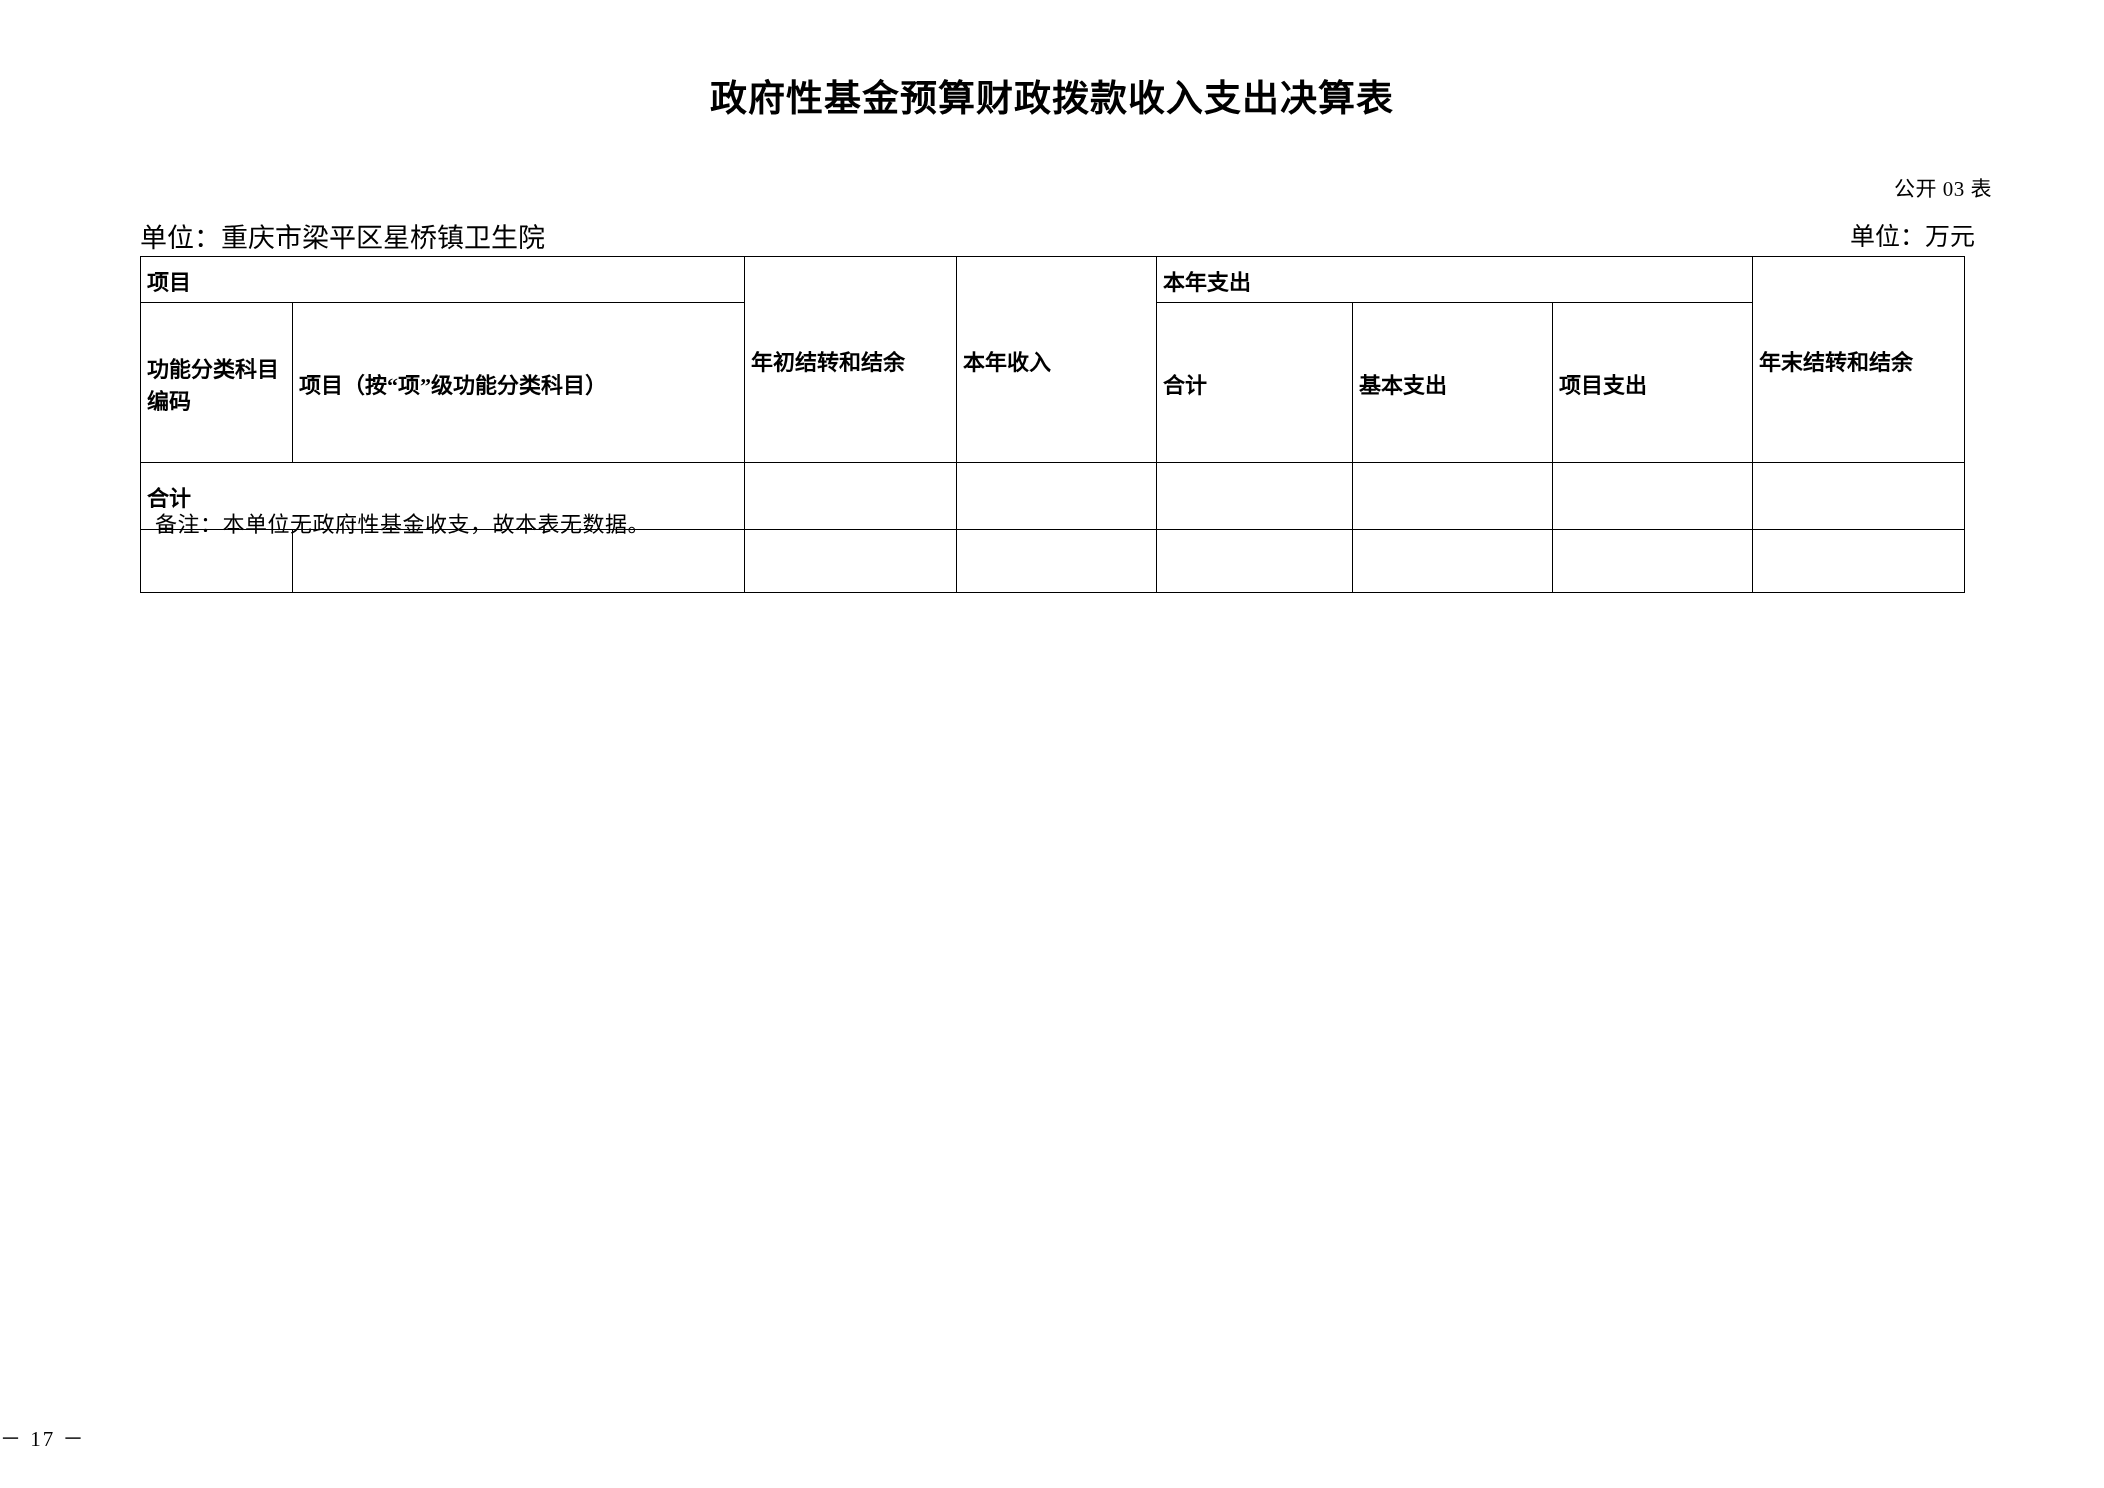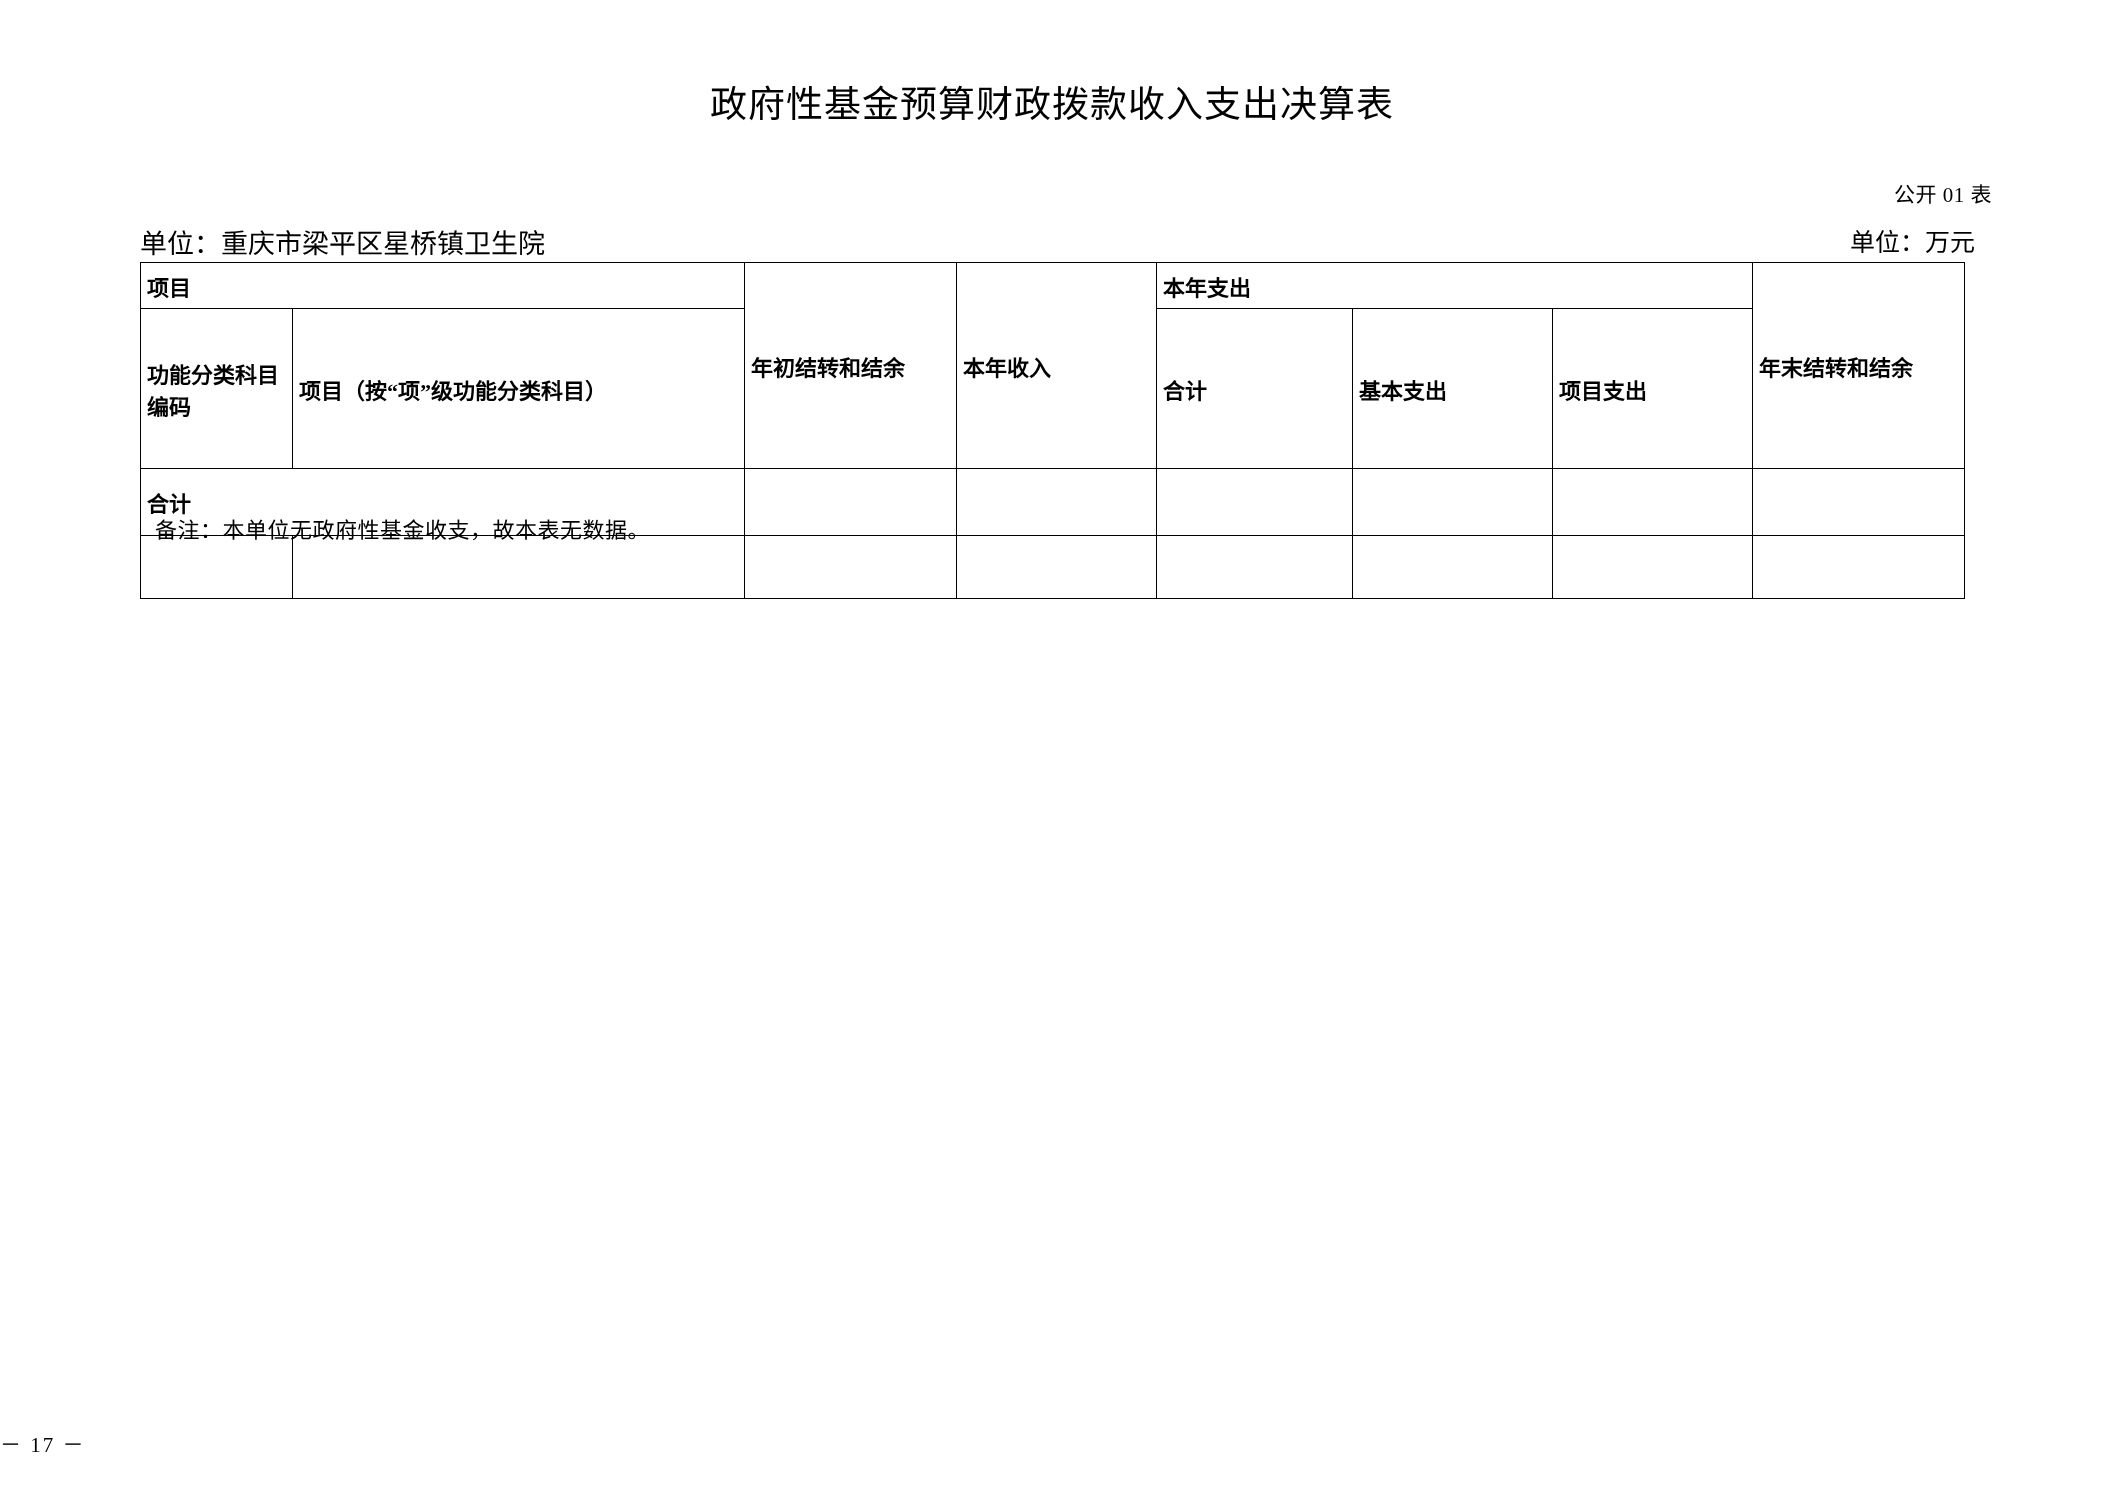--- a/index.html
+++ b/index.html
@@ -17,23 +17,23 @@
   }
   .page {
     position: relative;
     width: 2104px;
     height: 1488px;
     box-sizing: border-box;
   }
   .doc-title {
     text-align: center;
     font-size: 37px;
-    font-weight: normal;
+    font-weight: bold;
     letter-spacing: 1px;
-    margin: 14px;
+    margin: 8px;
     padding-top: 60px;
     font-family: "Liberation Serif", "DejaVu Serif", serif;
   }
   .sheet-no {
     position: absolute;
     top: 164px;
     right: 112px;
     font-size: 21px;
     letter-spacing: 0.5px;
   }
@@ -109,21 +109,21 @@
     letter-spacing: 2px;
   }
 </style>
 </head>
 <body>
 
 <div class="page">
 
   <h1 class="doc-title">政府性基金预算财政拨款收入支出决算表</h1>
 
-  <div class="sheet-no">公开 01 表</div>
+  <div class="sheet-no">公开 03 表</div>
 
   <div class="meta-row">
     <span class="unit-name">单位：重庆市梁平区星桥镇卫生院</span>
     <span class="unit-measure">单位：万元</span>
   </div>
 
   <div class="table-wrap">
     <table class="budget">
       <colgroup>
         <col class="c-code">

